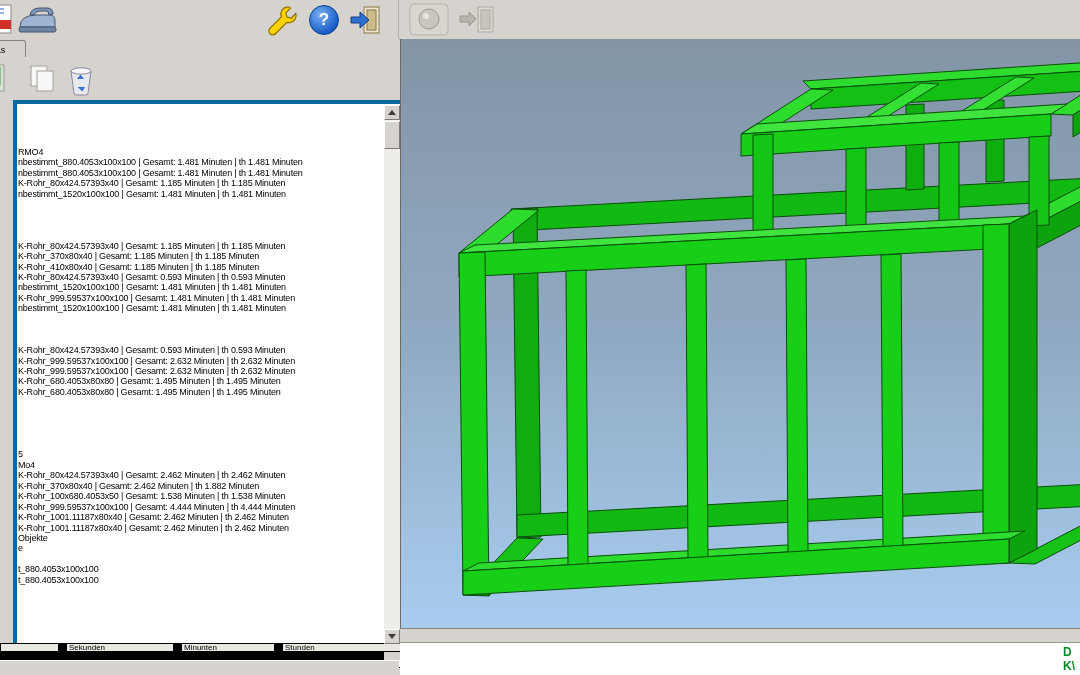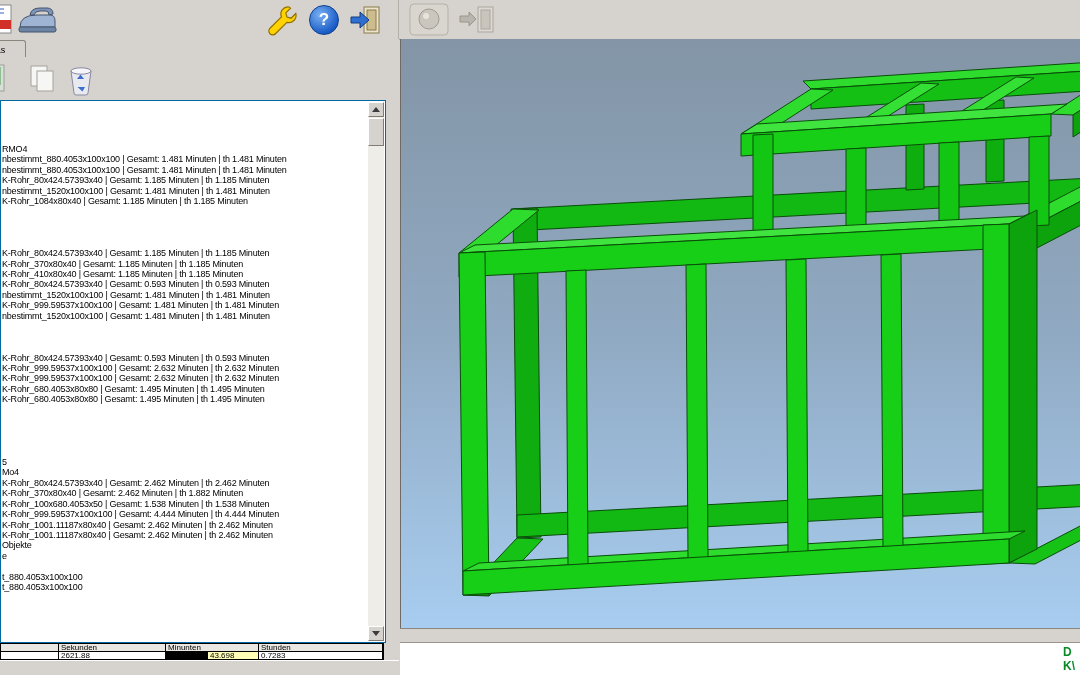--- a/index.html
+++ b/index.html
@@ -13,35 +13,35 @@
   .help-circle{width:28px;height:28px;border-radius:50%;
      background:radial-gradient(circle at 10px 9px,#7ab0f2,#1a5dc8 70%,#0c3f8c);
      border:1px solid #0c3f8c;color:#fff;font-weight:bold;font-size:17px;
      display:flex;align-items:center;justify-content:center;}
   
   .tabstrip{left:0;top:39px;width:399px;height:18px;background:#d6d3ce;border-bottom:1px solid #8a867e;}
   .tab{left:-28px;top:40px;width:52px;height:17px;background:#d6d3ce;
        border:1px solid #8a867e;border-bottom:none;border-radius:3px 3px 0 0;
        font-size:9px;display:flex;align-items:center;justify-content:center;color:#000;}
   
-  .listbox{left:0;top:100px;width:384px;height:541px;background:#fff;border:1px solid #0369a1;overflow:hidden;}
+  .listbox{left:13px;top:100px;width:384px;height:541px;background:#fff;border:4px solid #0369a1;overflow:hidden;}
   .listlines{position:absolute;left:1px;top:1px;right:17px;bottom:1px;overflow:hidden;}
   .list-line{font-size:9px;line-height:10.45px;height:10.45px;white-space:nowrap;color:#000;letter-spacing:-0.2px;}
   .vscroll{position:absolute;top:1px;right:1px;width:16px;bottom:1px;background:#efede8;}
   .sbtn{position:absolute;left:0;width:16px;height:15px;background:#d6d3ce;
         border:1px solid;border-color:#fff #807c74 #807c74 #fff;
         display:flex;align-items:center;justify-content:center;box-sizing:border-box;}
   .tri-up{width:0;height:0;border-left:4px solid transparent;border-right:4px solid transparent;border-bottom:5px solid #3c3c3c;}
   .tri-down{width:0;height:0;border-left:4px solid transparent;border-right:4px solid transparent;border-top:5px solid #3c3c3c;}
   .sthumb{position:absolute;left:0;top:16px;width:16px;height:28px;background:#d6d3ce;
         border:1px solid;border-color:#fff #807c74 #807c74 #fff;box-sizing:border-box;}
   
   .sumtable{left:0;top:643px;width:383px;height:16px;display:grid;
         grid-template-columns:58px 107px 93px 124px;grid-template-rows:8px 8px;
-        border-top:1px solid #000;border-left:1px solid #000;background:#000;grid-gap:0;}
+        border-top:1px solid #000;border-left:1px solid #000;background:#000;grid-gap:0;gap:8px;}
   .cell{font-size:8px;line-height:8px;padding-left:2px;white-space:nowrap;overflow:hidden;
         border-right:1px solid #000;border-bottom:1px solid #000;box-sizing:border-box;}
   .cell.hdr{background:#e9e7e1;}
   .cell.val{background:#fff;}
   .cell.val.hl{background:#ffffb8;margin-left:42px;}
   
   .statusleft{left:0;top:660px;width:399px;height:15px;background:#d6d3ce;border-top:1px solid #fff;}
   .graystrip{left:400px;top:628px;width:680px;height:14px;background:#d6d3ce;border-top:1px solid #8a867e;box-sizing:border-box;}
   .whitestatus{left:400px;top:642px;width:680px;height:33px;background:#fff;border-top:1px solid #9a968e;box-sizing:border-box;}
   .greentext{position:absolute;left:663px;top:2px;font-weight:bold;font-size:12px;line-height:14px;color:#0a8a2a;white-space:nowrap;}
@@ -142,21 +142,20 @@
     <div class="listlines">
         <div class="list-line">&nbsp;</div>
         <div class="list-line">&nbsp;</div>
         <div class="list-line">&nbsp;</div>
         <div class="list-line">&nbsp;</div>
         <div class="list-line">RMO4</div>
         <div class="list-line">nbestimmt_880.4053x100x100 | Gesamt: 1.481 Minuten | th 1.481 Minuten</div>
         <div class="list-line">nbestimmt_880.4053x100x100 | Gesamt: 1.481 Minuten | th 1.481 Minuten</div>
         <div class="list-line">K-Rohr_80x424.57393x40 | Gesamt: 1.185 Minuten | th 1.185 Minuten</div>
         <div class="list-line">nbestimmt_1520x100x100 | Gesamt: 1.481 Minuten | th 1.481 Minuten</div>
-        <div class="list-line">K-Rohr_1084x80x40 | Gesamt: 1.185 Minuten | th 1.185 Minuten</div>
         <div class="list-line">&nbsp;</div>
         <div class="list-line">&nbsp;</div>
         <div class="list-line">&nbsp;</div>
         <div class="list-line">&nbsp;</div>
         <div class="list-line">K-Rohr_80x424.57393x40 | Gesamt: 1.185 Minuten | th 1.185 Minuten</div>
         <div class="list-line">K-Rohr_370x80x40 | Gesamt: 1.185 Minuten | th 1.185 Minuten</div>
         <div class="list-line">K-Rohr_410x80x40 | Gesamt: 1.185 Minuten | th 1.185 Minuten</div>
         <div class="list-line">K-Rohr_80x424.57393x40 | Gesamt: 0.593 Minuten | th 0.593 Minuten</div>
         <div class="list-line">nbestimmt_1520x100x100 | Gesamt: 1.481 Minuten | th 1.481 Minuten</div>
         <div class="list-line">K-Rohr_999.59537x100x100 | Gesamt: 1.481 Minuten | th 1.481 Minuten</div>

